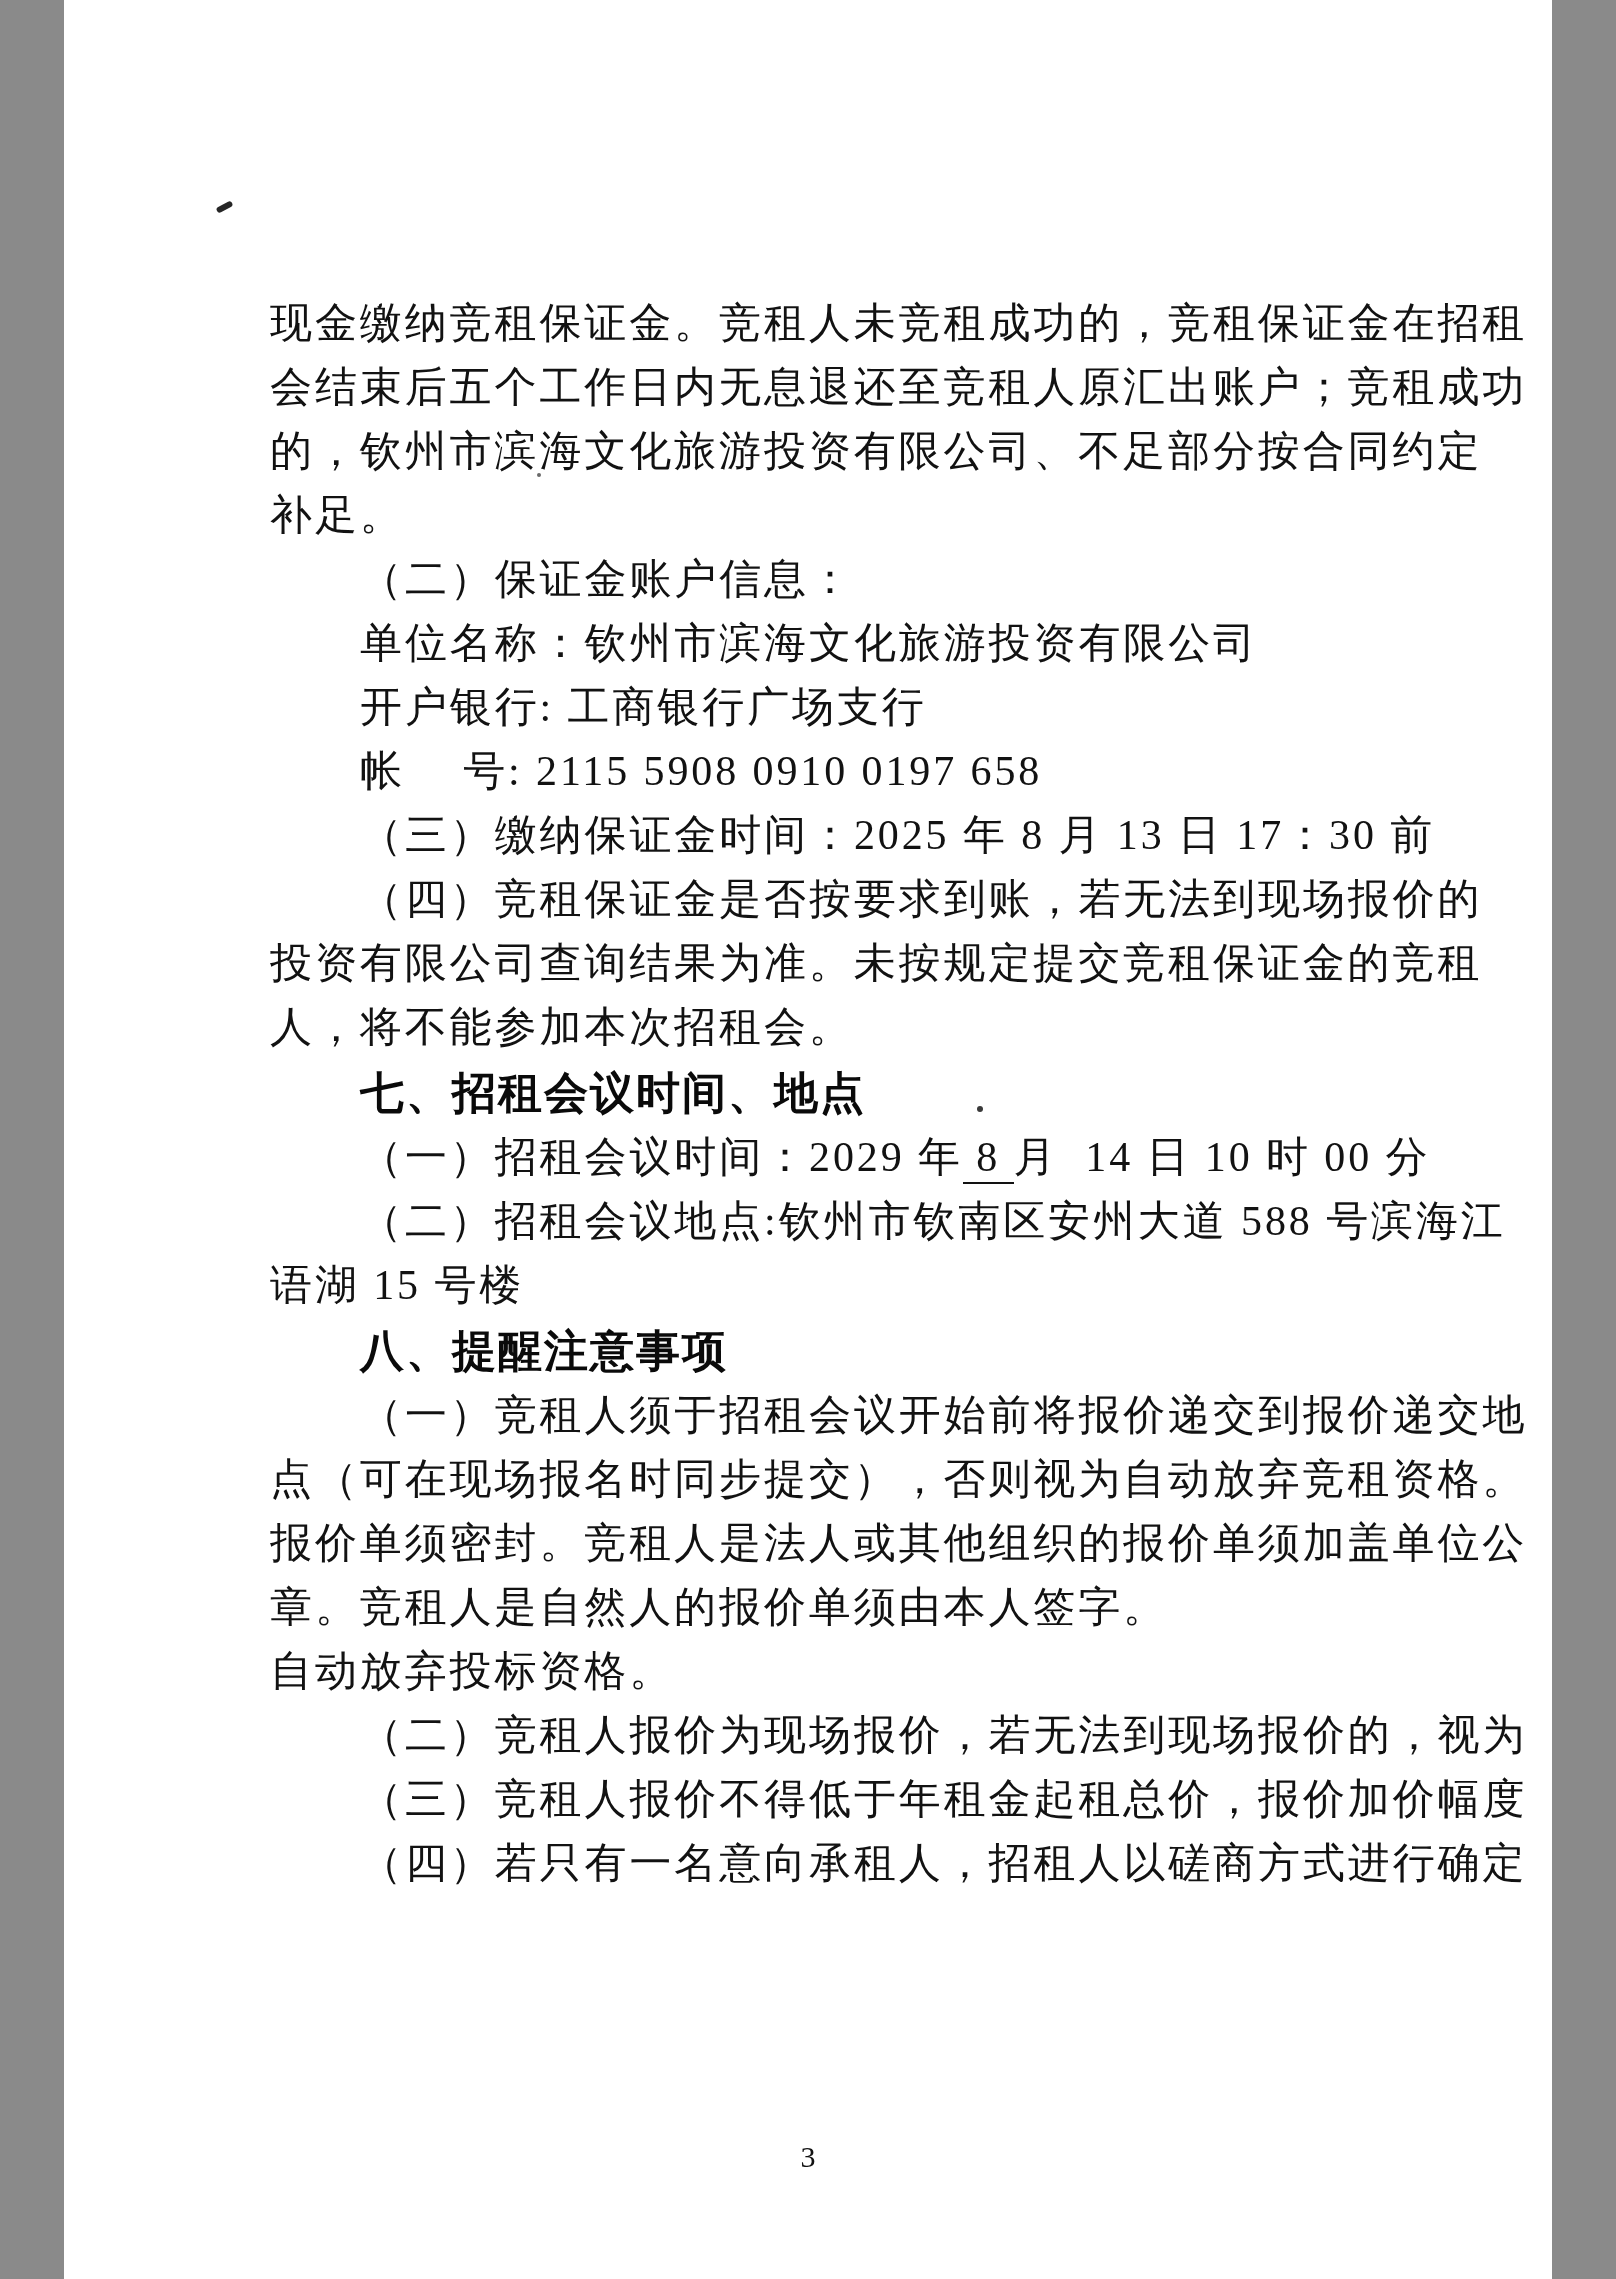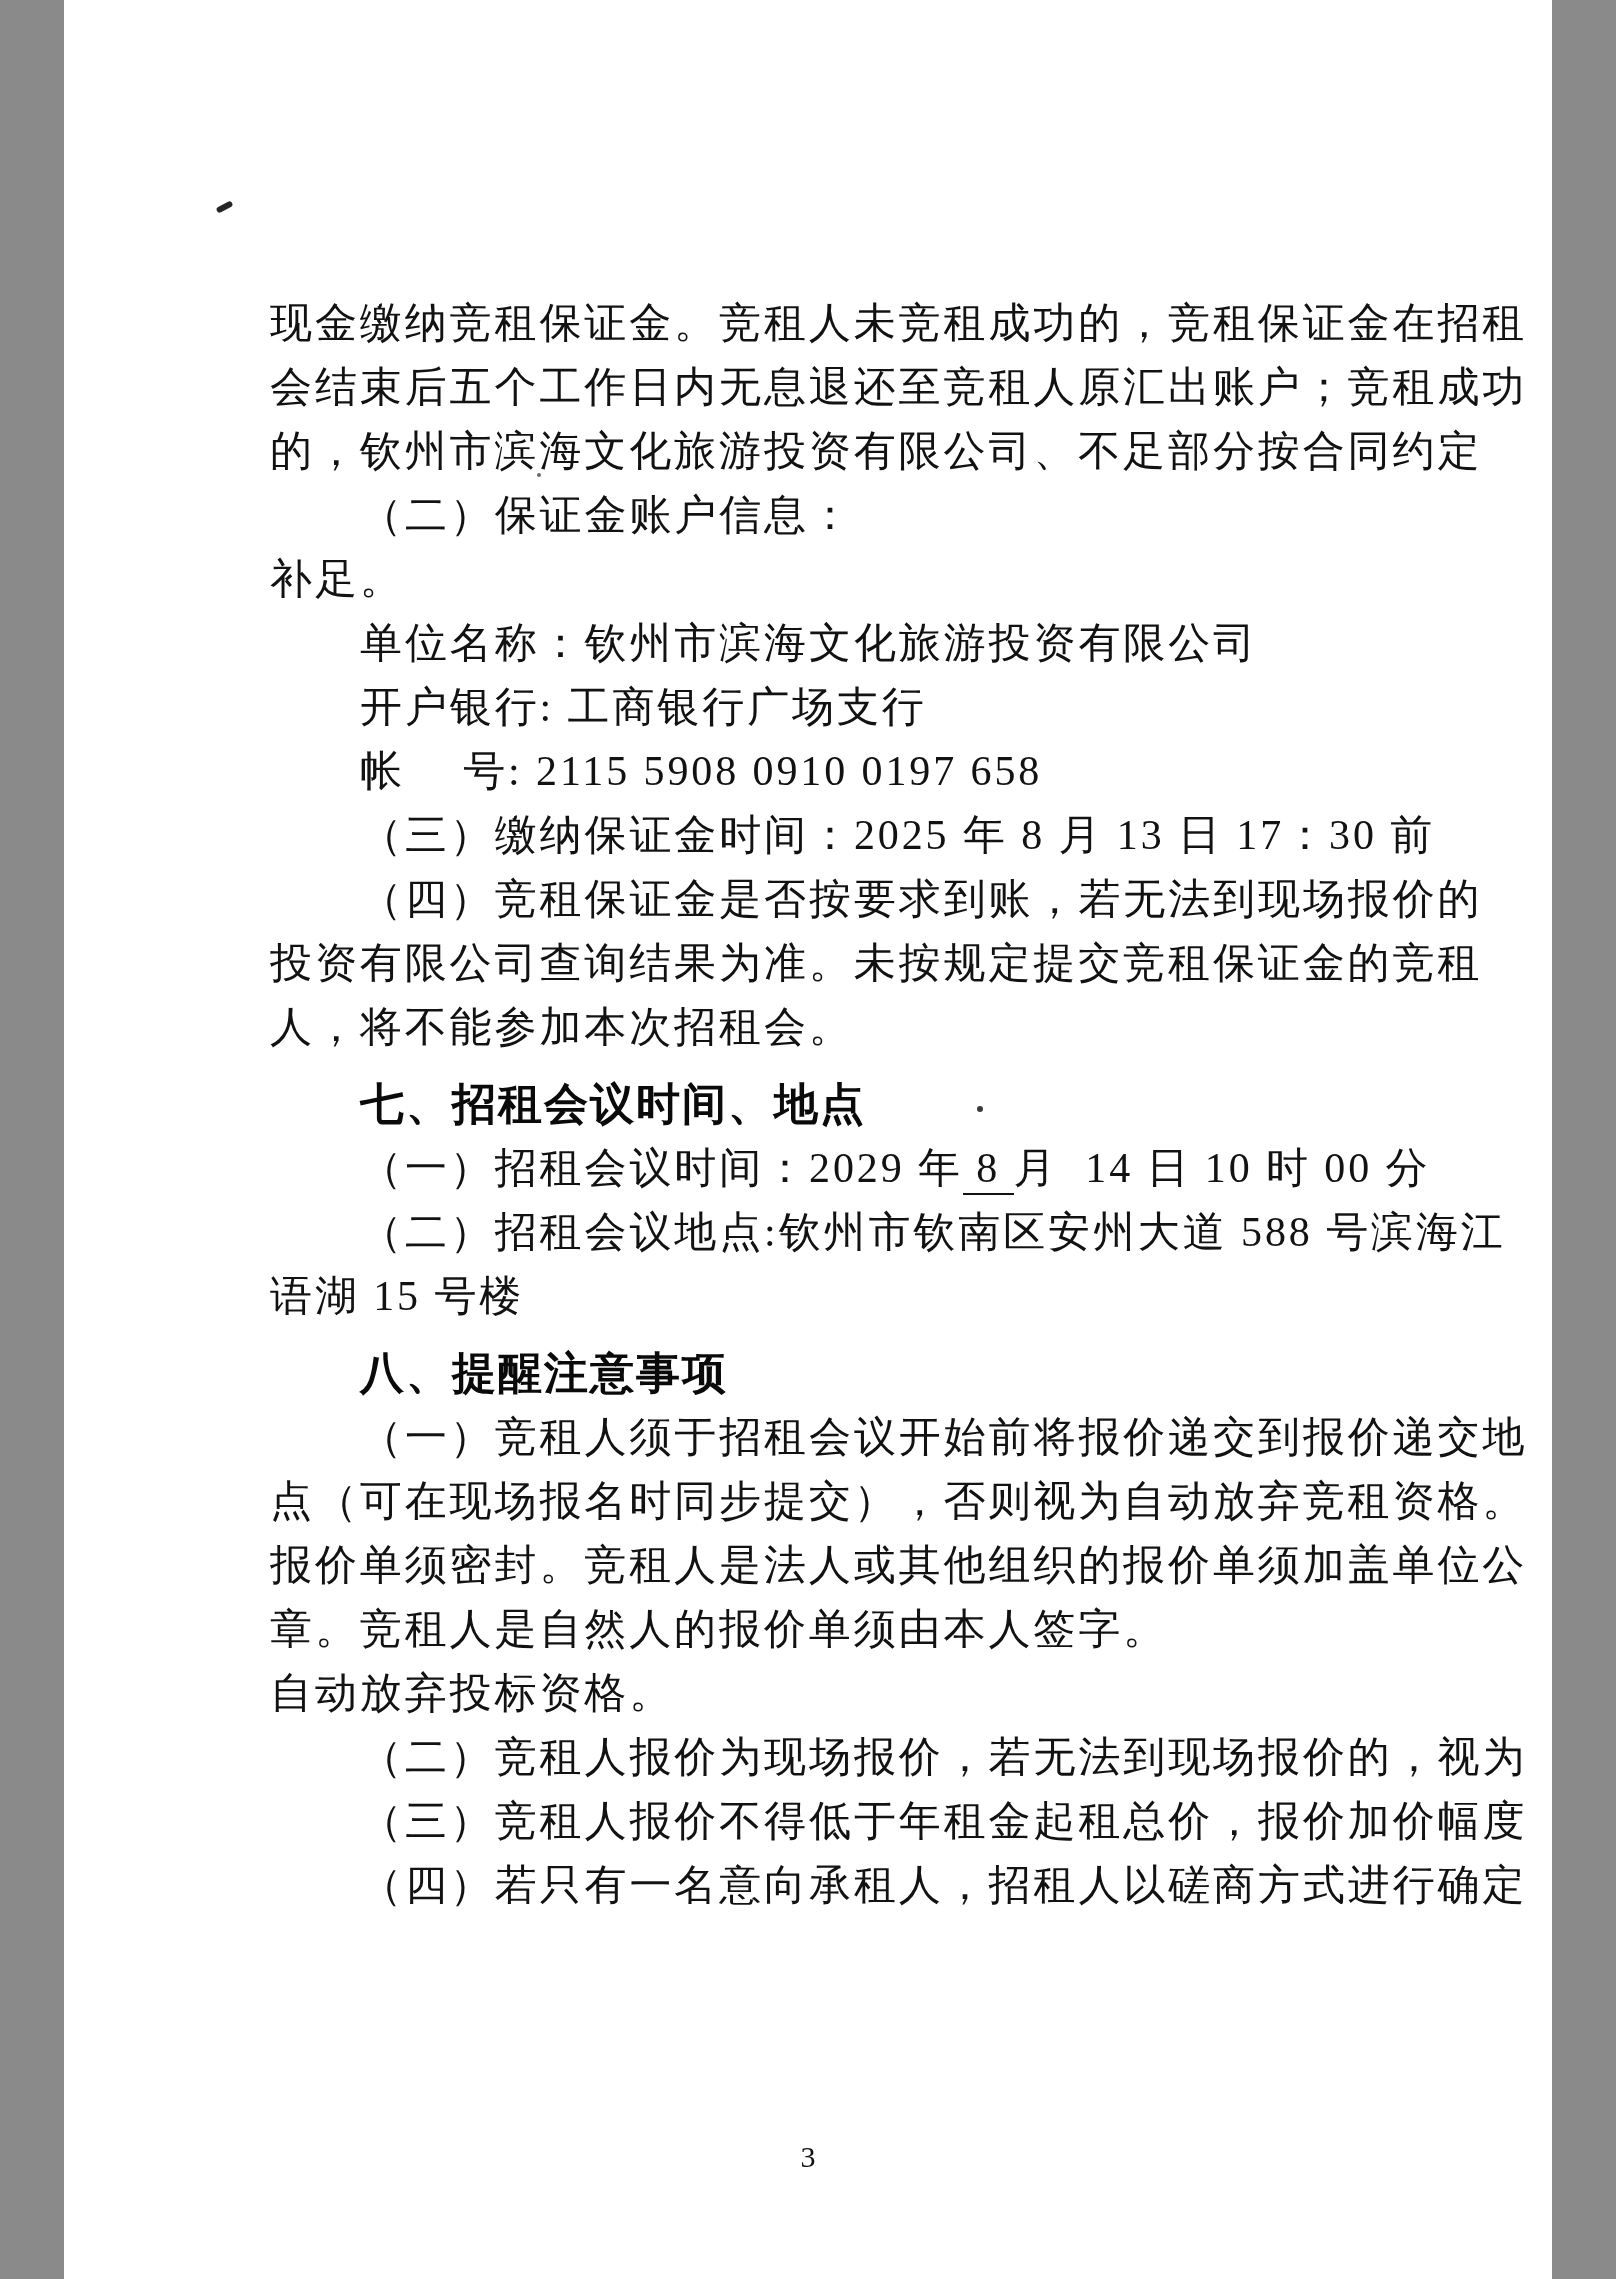--- a/index.html
+++ b/index.html
@@ -33,21 +33,21 @@
     white-space: pre;
   }
   .line.flush {
     padding-left: 0;
   }
   .line.indent {
     padding-left: 90px;
   }
   .line.heading {
     padding-left: 90px;
-    margin-top: 13px;
+    margin-top: 2px;
     font-family: "Liberation Sans", "DejaVu Sans", sans-serif;
     font-weight: 700;
     font-size: 44px;
     letter-spacing: 2px;
     color: #0a0a0a;
   }
   .u-seg {
     border-bottom: 2.9px solid #121212;
     padding-bottom: 2px;
   }
@@ -97,22 +97,22 @@
 
 <div class="page">
   <div class="artifact-mark"></div>
   <div class="stray-dot dot-2"></div>
   <div class="stray-dot dot-1"></div>
 
   <div class="text-block" id="text-block">
       <div class="line flush">现金缴纳竞租保证金。竞租人未竞租成功的，竞租保证金在招租</div>
       <div class="line flush">会结束后五个工作日内无息退还至竞租人原汇出账户；竞租成功</div>
       <div class="line flush">的，钦州市滨海文化旅游投资有限公司、不足部分按合同约定</div>
+      <div class="line flush">补足。</div>
       <div class="line indent">（二）保证金账户信息：</div>
-      <div class="line flush">补足。</div>
       <div class="line indent">单位名称：钦州市滨海文化旅游投资有限公司</div>
       <div class="line indent">开户银行: 工商银行广场支行</div>
       <div class="line indent">帐　 号: 2115 5908 0910 0197 658</div>
       <div class="line indent">（三）缴纳保证金时间：2025 年 8 月 13 日 17：30 前</div>
       <div class="line indent">（四）竞租保证金是否按要求到账，若无法到现场报价的</div>
       <div class="line flush">投资有限公司查询结果为准。未按规定提交竞租保证金的竞租</div>
       <div class="line flush">人，将不能参加本次招租会。</div>
       <div class="line heading">七、招租会议时间、地点</div>
       <div class="line indent"><span>（一）招租会议时间：2029 年</span><span class="u-seg"> 8 </span><span>月  14 日 10 时 00 分</span></div>
       <div class="line indent">（二）招租会议地点:钦州市钦南区安州大道 588 号滨海江</div>

